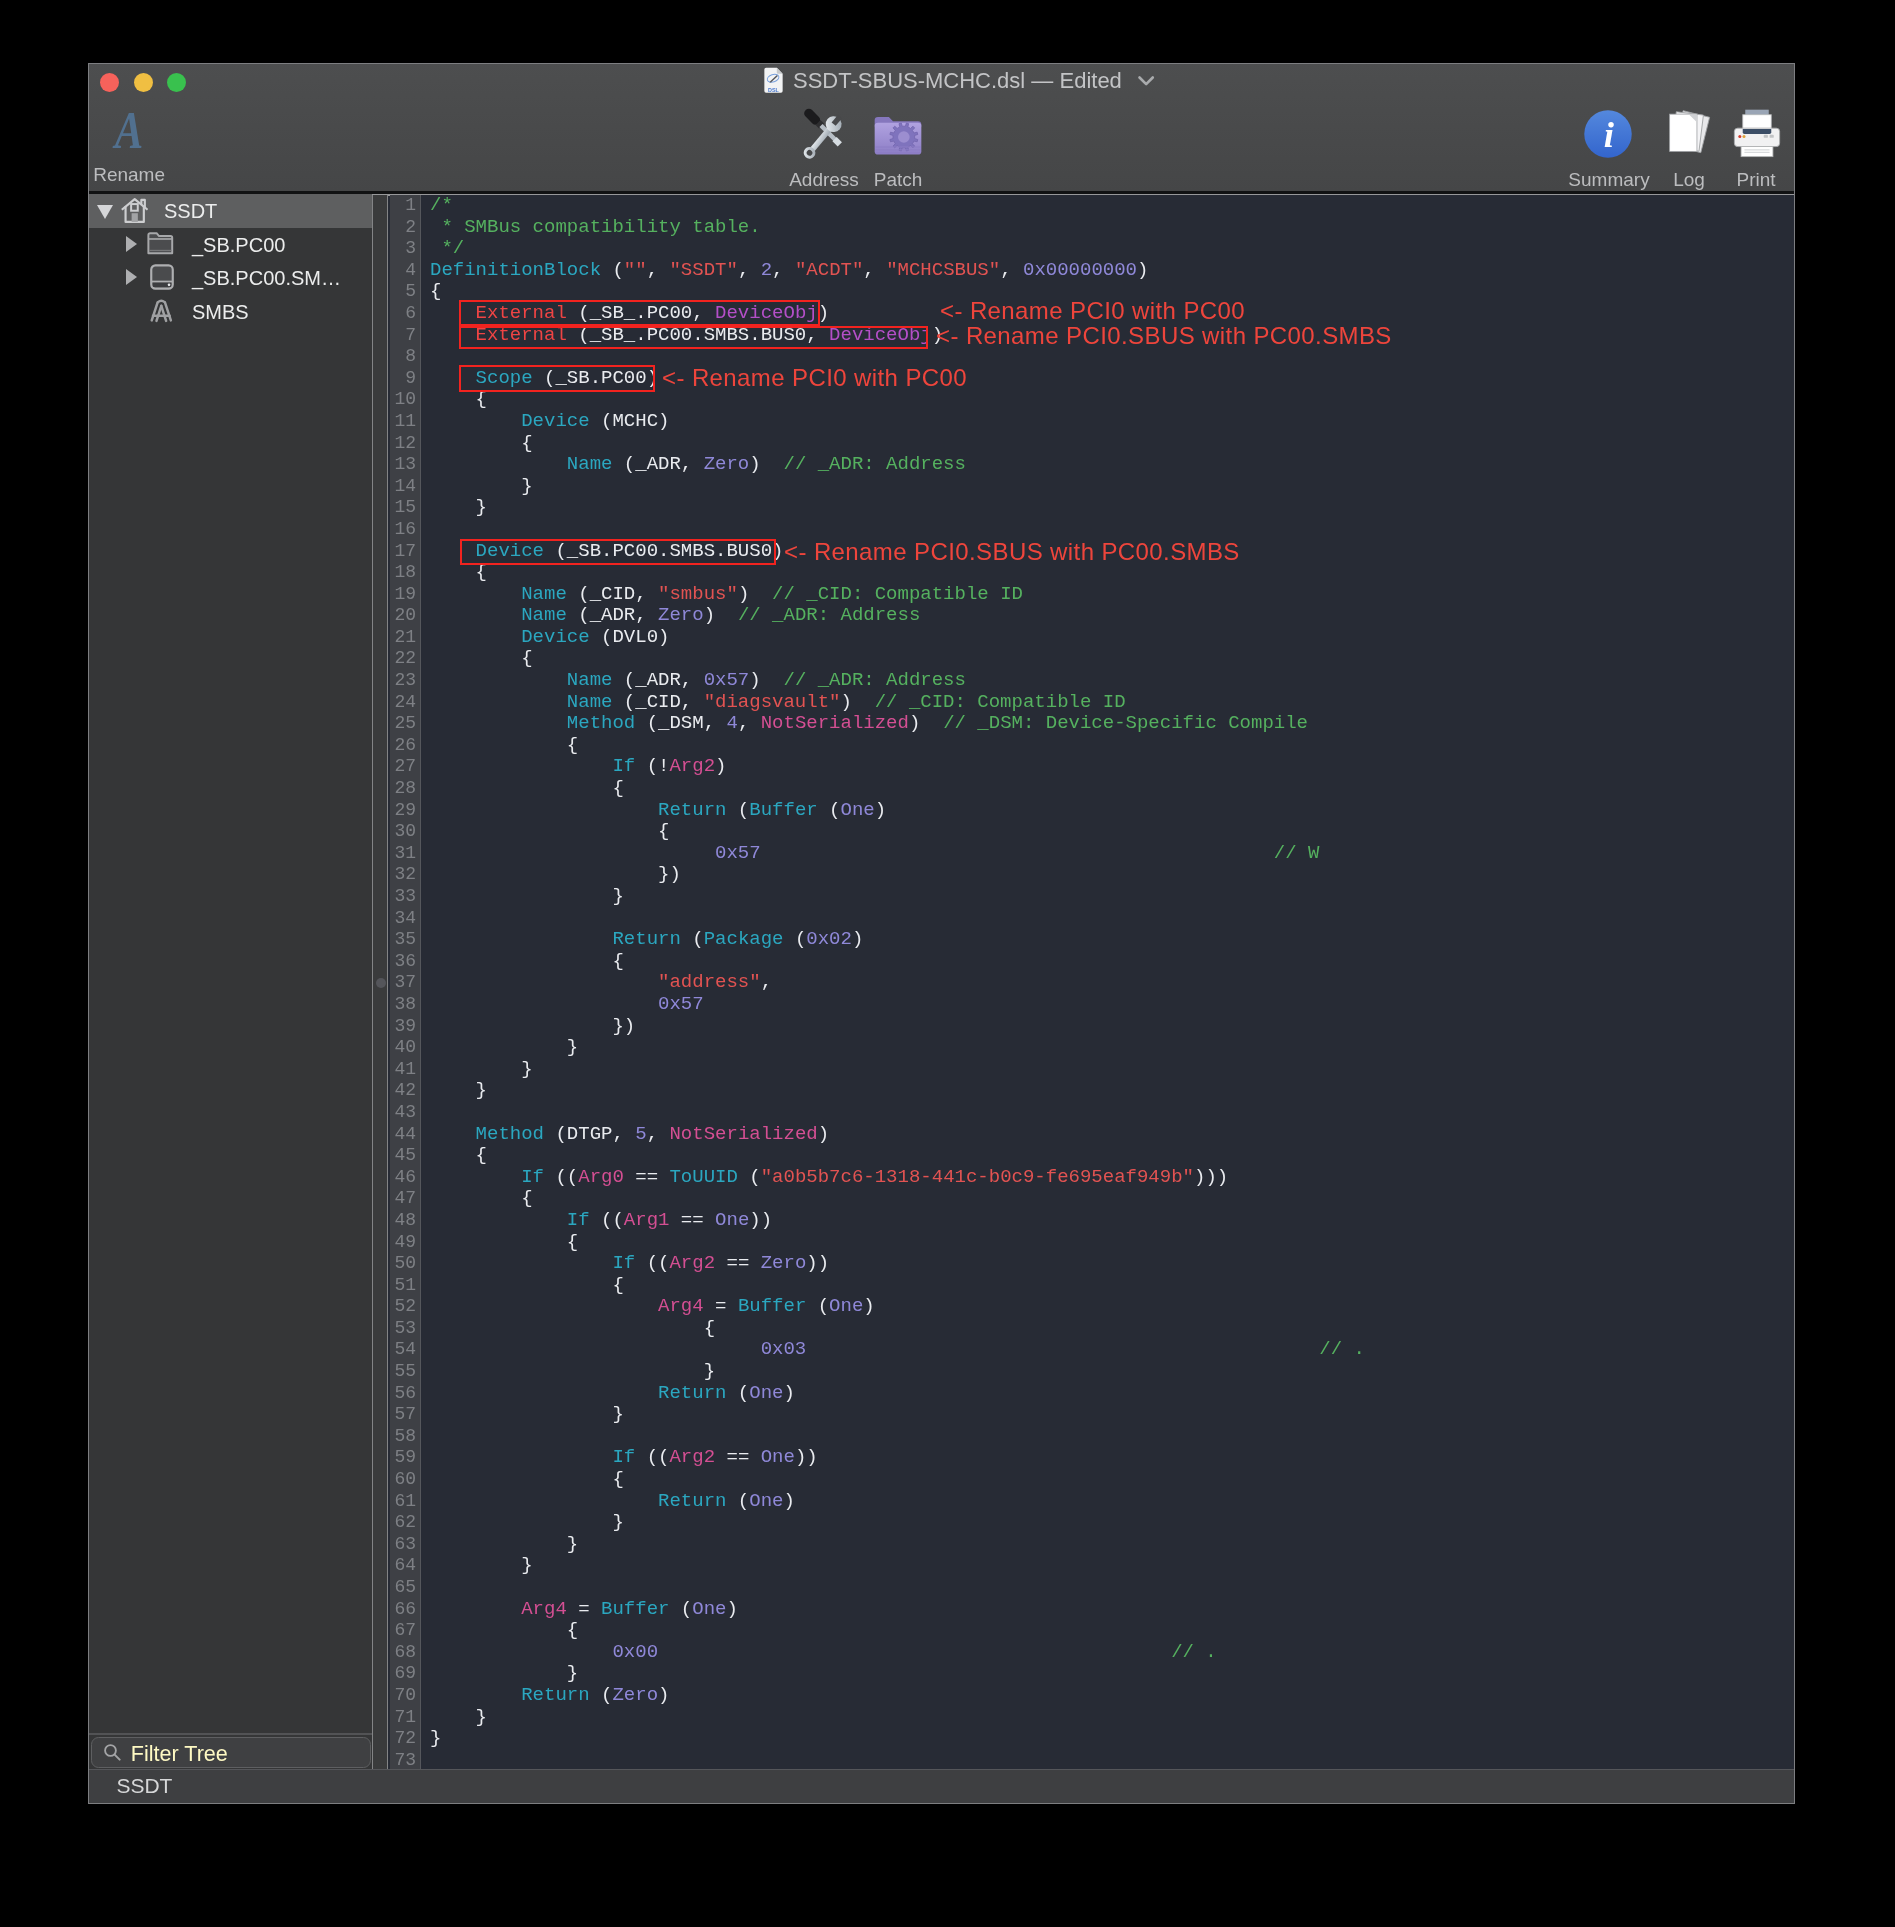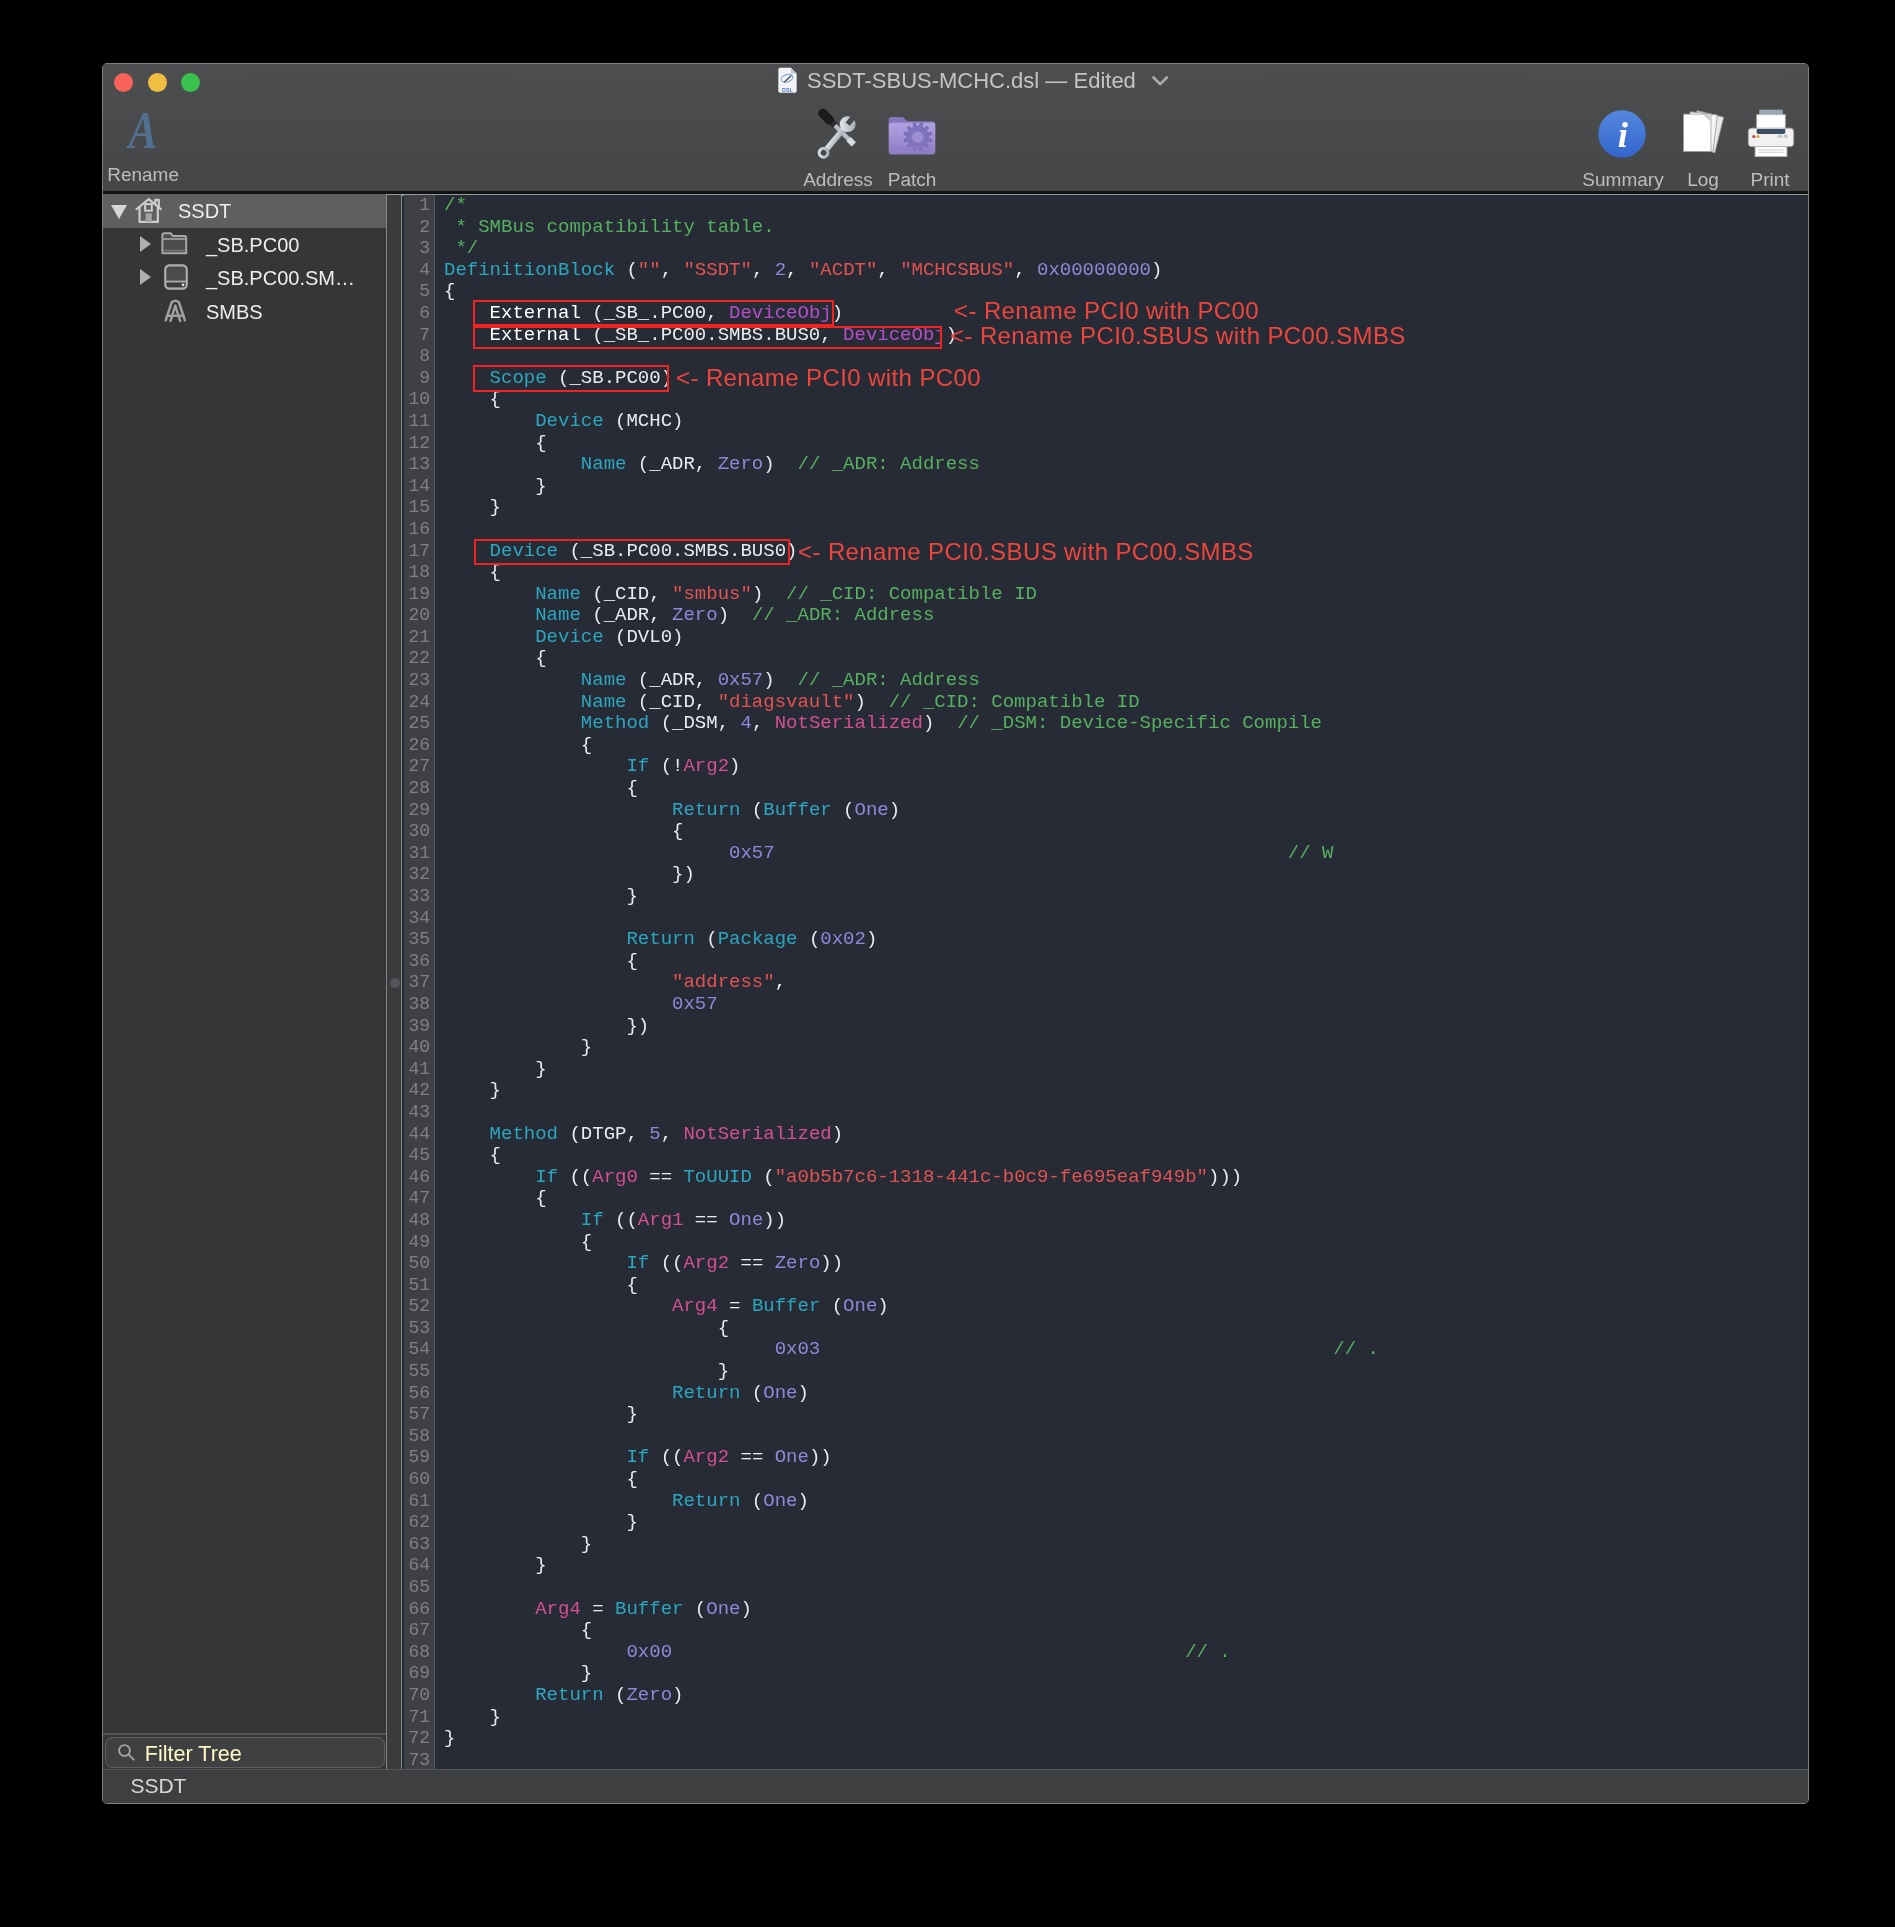--- a/index.html
+++ b/index.html
@@ -1,16 +1,16 @@
 <!DOCTYPE html>
 <html style="font-size:13.3px"><head><meta charset="utf-8">
 <style>
 html,body{margin:0;padding:0;background:#000;width:1896px;height:1927px;overflow:hidden}
 *{box-sizing:border-box}
-.win{position:absolute;left:102px;top:63px;width:1707px;height:1741px;border-radius:5px;
+.win{position:absolute;left:88px;top:63px;width:1707px;height:1741px;border-radius:0;
  background:#272b35;border:1.7px solid #7d7e81;overflow:hidden;
  font-family:"Liberation Sans",sans-serif}
 .tb{position:absolute;left:0;top:0;width:100%;height:127px;
  background:linear-gradient(#4d4e4f,#454647)}
 .tbdiv{position:absolute;left:0;top:127px;width:100%;height:3.3px;background:#111213}
 .light{position:absolute;top:9.1px;width:19px;height:19px;border-radius:50%}
 .title{position:absolute;top:4.2px;left:704px;height:26.6px;line-height:26.6px;
  font-size:22px;color:#c3c4c6;white-space:nowrap}
 .lbl{position:absolute;height:23px;line-height:23px;font-size:19px;color:#bcbdbf;
  text-align:center;white-space:nowrap}
@@ -24,21 +24,21 @@
 .ed{position:absolute;left:331px;top:131px;right:0;height:1576px;background:#272b35}
 .strip{position:absolute;left:283px;top:131px;width:16px;height:1576px;background:#3a3b3c;
  border-left:1.7px solid #838486;border-right:1.7px solid #838486}
 .gut{position:absolute;left:301px;top:131px;width:31px;height:1576px;background:#3e4045;
  border-right:1.7px solid #55575c}
 pre{margin:0;font-family:"Liberation Mono",monospace;font-size:19px;line-height:21.6px}
 .nums{position:absolute;left:282px;top:131px;width:45px;text-align:right;color:#7e8085;
  font-size:18px}
 .code{position:absolute;left:341px;top:131px;color:#e9ebef}
 .code .k{color:#2ba7c0;font-style:normal}
-.code .o{color:#ffffff;font-style:normal}
+.code .o{color:#ef4444;font-style:normal}
 .code .v{color:#b44fc8;font-style:normal}
 .code .p{color:#d44f93;font-style:normal}
 .code .n{color:#8f88d8;font-style:normal}
 .code .s{color:#e25352;font-style:normal}
 .code .c{color:#55b15f;font-style:normal}
 .rbox{position:absolute;border:2.9px solid #f2231f}
 .ann{position:absolute;height:26.6px;line-height:26.6px;font-size:24px;letter-spacing:0.4px;color:#ee453c;
  white-space:nowrap}
 .status{position:absolute;left:0;bottom:0;width:100%;height:34px;background:#3e3f41;
  border-top:1.7px solid #55565a;color:#d6d7d8;font-size:21px;line-height:32px}

